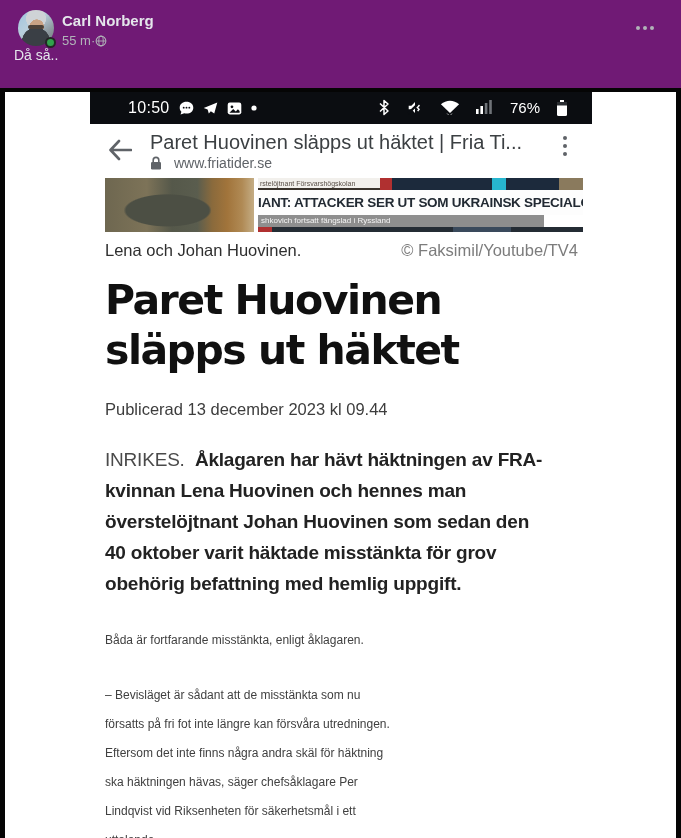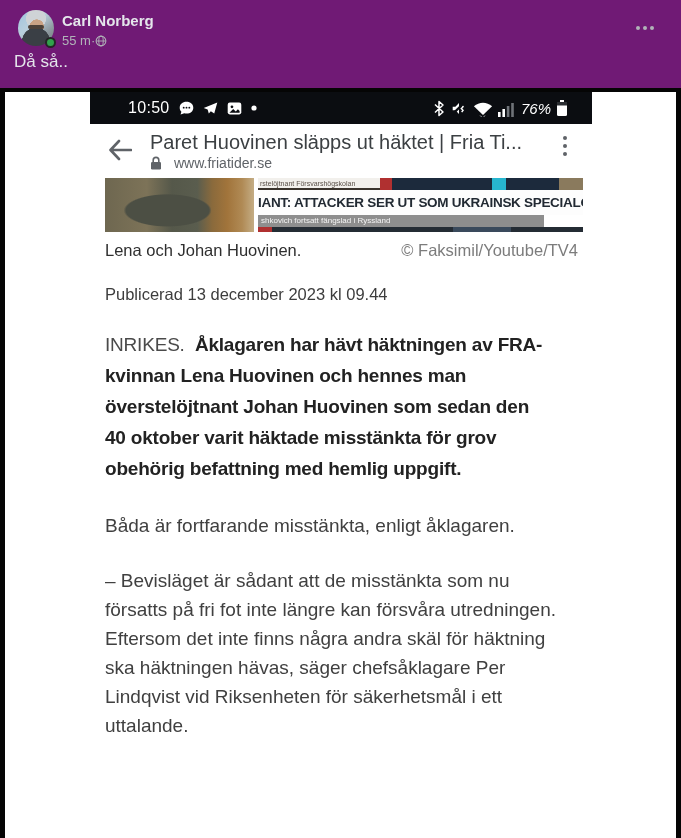--- a/index.html
+++ b/index.html
@@ -27,35 +27,35 @@
   .online-dot {
     position:absolute; right:-2px; bottom:-2px; width:11px; height:11px;
     border-radius:50%; background:#31a24c; border:2px solid #242526;
   }
   .fb-names { margin-left:8px; padding-top:1px; }
   .fb-author { color:#e4e6eb; font-weight:bold; font-size:15px; line-height:19px; }
   .fb-meta { color:#b0b3b8; font-size:13px; line-height:17px; margin-top:2px; display:flex; align-items:center; gap:0; }
   .globe-svg { width:12px; height:12px; display:inline-block; }
   .fb-menu { position:absolute; top:18px; right:22px; width:28px; height:20px; display:flex; align-items:center; justify-content:center; gap:3px; cursor:pointer; }
   .fb-menu i { width:4px; height:4px; border-radius:50%; background:#b0b3b8; display:block; }
-  .fb-text { position:absolute; top:52px; left:14px; color:#e4e6eb; font-size:17px; line-height:20px; }
+  .fb-text { position:absolute; top:45px; left:14px; color:#e4e6eb; font-size:14px; line-height:20px; }
 
   
   .photo { position:absolute; top:88px; left:0; width:681px; height:750px; background:#050505; padding:4px 5px 0 5px; }
   .photo-inner { position:relative; width:671px; height:746px; background:#ffffff; overflow:hidden; }
 
   
   .statusbar {
     position:absolute; left:85px; top:0; width:502px; height:32px;
     background:#0b0d11; color:#fff; display:flex; align-items:center;
     padding:0 24px 0 38px; font-size:16px;
   }
   .sb-time { letter-spacing:0.3px; }
   .sb-left { display:flex; align-items:center; gap:7px; margin-left:8px; }
-  .sb-right { display:flex; align-items:flex-end; gap:5px; margin-left:auto;font-style:italic; }
+  .sb-right { display:flex; align-items:flex-start; gap:16px; margin-left:auto; }
   .sb-pct { font-size:15px; margin-left:2px; }
   .sb-ico { display:block; }
 
   
   .browser { position:absolute; left:85px; top:32px; width:502px; height:54px; background:#fff; }
   .back-btn { position:absolute; left:18px; top:15px; width:24px; height:22px; }
   .b-title {
     position:absolute; left:60px; top:6px; width:390px;
     color:#3c4043; font-size:20px; line-height:24px; white-space:nowrap; overflow:hidden;
   }
@@ -103,21 +103,21 @@
     margin-top:15px; font-family:"DejaVu Sans","Liberation Sans",sans-serif;
     font-weight:bold; font-size:41px; line-height:50px; color:#101010; letter-spacing:-1.5px;
   }
 
   
   .published { margin-top:25px; color:#3d3d3d; font-size:16.5px; }
 
   
   .lead { margin-top:25px; font-size:19px; line-height:31px; color:#222; font-weight:bold; width:510px; letter-spacing:-0.2px; }
   .lead .kicker { font-weight:normal; color:#4a4a4a; }
-  .para { font-size:19px; line-height:29px; color:#404040; width:510px; }
+  .para { font-size:12px; line-height:29px; color:#404040; width:510px; }
   .p1 { margin-top:27px; }
   .p2 { margin-top:26px; }
 </style>
 </head>
 <body>
 
 <div class="fb-post">
   <div class="fb-head">
     <div class="avatar">
       <span class="glasses"></span>
@@ -231,20 +231,22 @@
           </div>
           <div class="r4"></div>
         </div>
       </div>
 
       <div class="cap-row">
         <span class="cap">Lena och Johan Huovinen.</span>
         <span class="credit">© Faksimil/Youtube/TV4</span>
       </div>
 
+      <h1 class="headline preline">Paret Huovinen
+släpps ut häktet</h1>
 
       <div class="published">Publicerad 13 december 2023 kl 09.44</div>
 
       <p class="lead preline"><span class="kicker">INRIKES.</span>&nbsp; <span>Åklagaren har hävt häktningen av FRA-
 kvinnan Lena Huovinen och hennes man
 överstelöjtnant Johan Huovinen som sedan den
 40 oktober varit häktade misstänkta för grov
 obehörig befattning med hemlig uppgift.</span></p>
 
       <p class="para p1 preline">Båda är fortfarande misstänkta, enligt åklagaren.</p>

